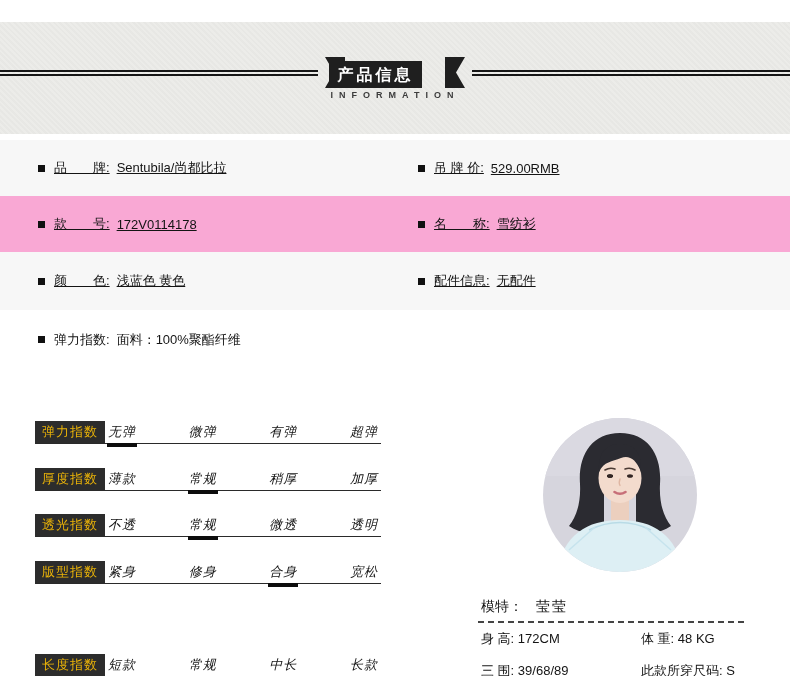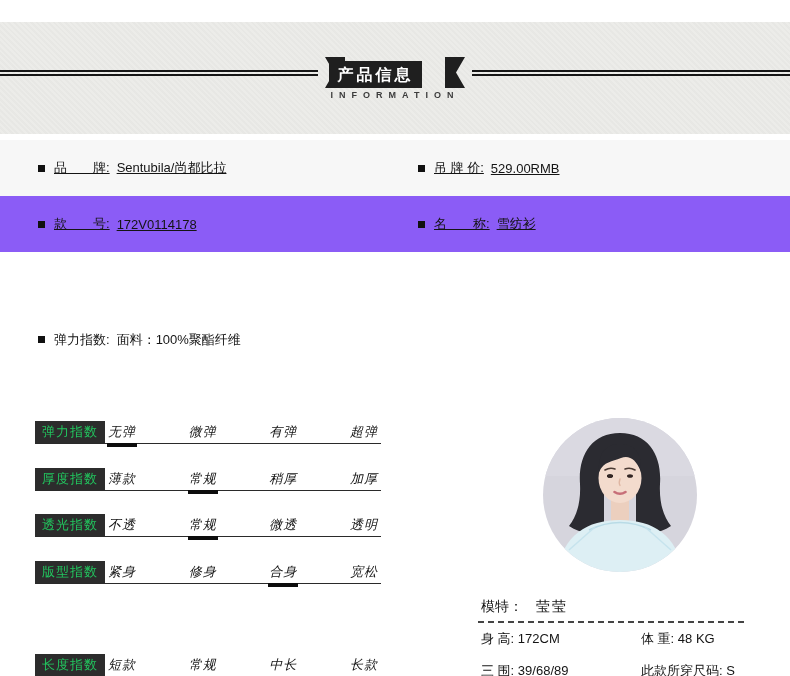--- a/index.html
+++ b/index.html
@@ -18,41 +18,41 @@
     color:#fff; font-size:16px; font-weight:bold; letter-spacing:3px; line-height:27px; text-align:center; }
   .ribbon { position:absolute; top:35px; width:20px; height:31px; background:#1f1f1f; }
   .ribbon.left  { left:325px; clip-path:polygon(0 0,100% 0,100% 100%,0 100%,45% 50%); }
   .ribbon.right { left:445px; clip-path:polygon(0 0,100% 0,55% 50%,100% 100%,0 100%); }
   .subtitle { position:absolute; top:68px; left:0; width:100%; text-align:center;
     font-size:9px; font-weight:bold; letter-spacing:6px; color:#3c3c3c; }
 
   
   .band { position:absolute; left:0; width:790px; display:flex; align-items:center; }
   .band.b0 { top:140px; height:56px; background:#f7f7f7; }
-  .band.b1 { top:196px; height:56px; background:#8b5cf6; }
+  .band.b1 { top:196px; height:56px; background:#f9a8d4; }
   .band.b2 { top:252px; height:58px; background:#f7f7f7; }
   .cell { display:flex; align-items:center; font-size:13px;text-decoration:underline; }
   .cell.lc { width:380px; padding-left:38px; }
   .cell.rc { flex:1; padding-left:38px; }
   .bullet { width:7px; height:7px; background:#111; flex:0 0 7px; margin-right:9px; }
   .lbl { white-space:pre; }
   .val { margin-left:7px; white-space:pre; }
 
   
   .comp-cell { position:absolute; left:38px; top:319px; display:flex; font-size:13px; }
   .desc-cell { position:absolute; left:420px; top:319px; display:flex; font-size:13px; }
   .comp-cell .bullet, .desc-cell .bullet { margin-top:17px; }
   .line42 { height:42px; display:flex; align-items:center; white-space:pre; }
   .desc-lines { margin-left:7px; }
 
   
   .irow { position:absolute; left:35px; width:346px; height:23px; border-bottom:1px solid #2a2a2a; }
   .irow.r0{top:421px}.irow.r1{top:468px}.irow.r2{top:514px}.irow.r3{top:561px}.irow.r4{top:608px}.irow.r5{top:654px}
   .ibox { position:absolute; left:0; top:0; width:70px; height:22px; background:#2c2c2c;
-    color:#22c55e; font-size:13px; line-height:22px; text-align:center; letter-spacing:1px; }
+    color:#eab308; font-size:13px; line-height:22px; text-align:center; letter-spacing:1px; }
   .opts { position:absolute; left:73px; top:0; width:270px; height:22px;
     display:flex; justify-content:space-between; align-items:center;font-style:italic; }
   .opt { position:relative; font-size:13px; letter-spacing:1px; }
   .opt.selected::after { content:""; position:absolute; left:50%; transform:translateX(-50%);
     bottom:-6px; width:30px; height:4px; background:#0d0d0d; }
 
   
   .model-photo { position:absolute; left:543px; top:418px; width:154px; height:154px; border-radius:50%; overflow:hidden; }
   .model-info { position:absolute; left:478px; top:592px; width:266px; }
   .model-name-row { padding:6px 0 5px 3px; font-size:14px; display:flex; }
@@ -96,20 +96,32 @@
       <span class="lbl">款　　号:</span>
       <span class="val">172V0114178</span>
     </div>
     <div class="cell rc">
       <span class="bullet"></span>
       <span class="lbl">名　　称:</span>
       <span class="val">雪纺衫</span>
     </div>
   </div>
 
+  <div class="band b2">
+    <div class="cell lc">
+      <span class="bullet"></span>
+      <span class="lbl">颜　　色:</span>
+      <span class="val">浅蓝色 黄色</span>
+    </div>
+    <div class="cell rc">
+      <span class="bullet"></span>
+      <span class="lbl">配件信息:</span>
+      <span class="val">无配件</span>
+    </div>
+  </div>
 
   <div class="comp-cell">
     <span class="bullet"></span>
     <span class="line42 lbl">弹力指数:</span>
     <span class="line42 val">面料：100%聚酯纤维</span>
   </div>
 
 
   <div class="irow r0">
     <div class="ibox">弹力指数</div>

